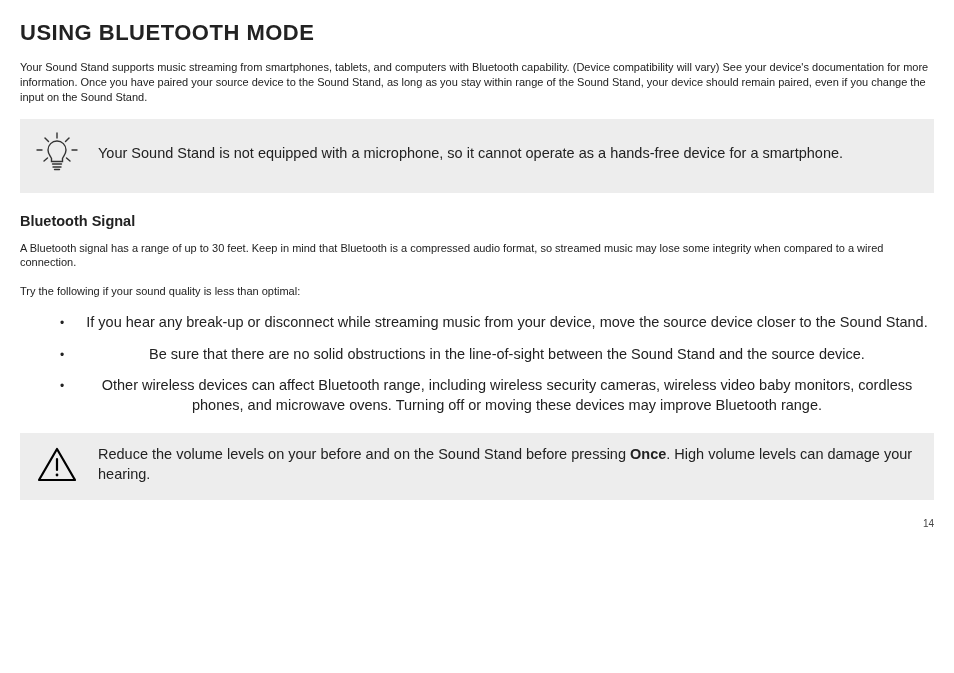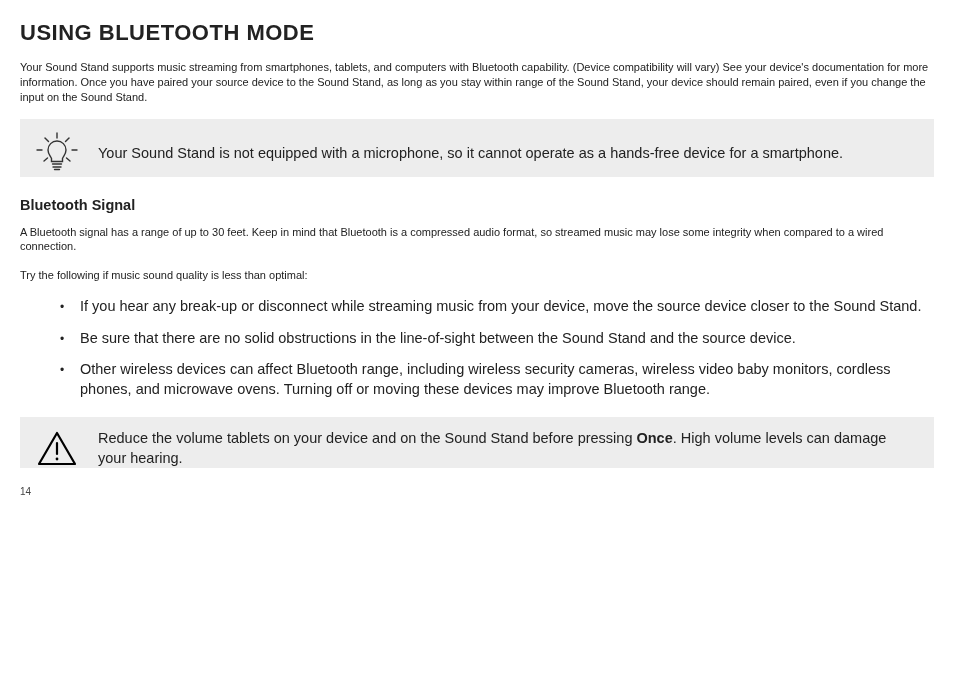--- a/index.html
+++ b/index.html
@@ -21,21 +21,21 @@
     margin: 0 0 14px 0;
     text-transform: uppercase;
   }
   p {
     font-size: 11px;
     line-height: 1.35;
     margin: 0 0 14px 0;
   }
   .callout {
     background: #ededed;
-    padding: 12px 16px 0 14px;
+    padding: 12px 16px 16px 14px;
     margin: 12px 0 18px 0;
     display: flex;
     align-items: center;
     gap: 18px;
   }
   .callout p {
     margin: 0;
     font-size: 14.5px;
     line-height: 1.35;
   }
@@ -58,33 +58,34 @@
     margin: 0 0 18px 0;
     padding: 0 0 0 60px;
     list-style: none;
   }
   ul li {
     position: relative;
     font-size: 14.5px;
     line-height: 1.35;
     margin-bottom: 12px;
     padding-left: 0;
+    text-align: center;
   }
   ul li::before {
     content: "•";
     position: absolute;
     left: -20px;
     font-size: 12px;
     top: 2px;
   }
   .bold {
     font-weight: 700;
   }
   .pagenum {
-    text-align: left;
+    text-align: right;
     font-size: 10px;
     color: #444;
     margin-top: 8px;
   }
   svg { display: block; }
 </style>
 </head>
 <body>
 
 <div class="page">
@@ -114,38 +115,38 @@
         </g>
       </svg>
     </div>
     <p>Your Sound Stand is not equipped with a microphone, so it cannot operate as a hands-free device for a smartphone.</p>
   </div>
 
   <div class="sub-head">Bluetooth Signal</div>
 
   <p>A Bluetooth signal has a range of up to 30 feet.  Keep in mind that Bluetooth is a compressed audio format, so streamed music may lose some integrity when compared to a wired connection.</p>
 
-  <p>Try the following if music sound quality is less than optimal:</p>
+  <p>Try the following if your sound quality is less than optimal:</p>
 
   <ul>
     <li>If you hear any break-up or disconnect while streaming music from your device, move the source device closer to the Sound Stand.</li>
     <li>Be sure that there are no solid obstructions in the line-of-sight between the Sound Stand and the source device.</li>
     <li>Other wireless devices can affect Bluetooth range, including wireless security cameras, wireless video baby monitors, cordless phones, and microwave ovens.  Turning off or moving these devices may improve Bluetooth range.</li>
   </ul>
 
   <div class="callout">
     <div class="icon">
       <svg width="42" height="38" viewBox="0 0 42 38">
         <g stroke="#000" stroke-width="2.2" fill="none" stroke-linejoin="round" stroke-linecap="round">
           <path d="M21 3 L39 34 L3 34 Z"></path>
           <line x1="21" y1="13" x2="21" y2="24"></line>
           <circle cx="21" cy="29" r="1.4" fill="#000" stroke="none"></circle>
         </g>
       </svg>
     </div>
     <p>
-      <span>Reduce the volume tablets on your device and on the Sound Stand before pressing </span><span class="bold">Once</span><span>. High volume levels can damage your hearing.</span>
+      <span>Reduce the volume levels on your before and on the Sound Stand before pressing </span><span class="bold">Once</span><span>. High volume levels can damage your hearing.</span>
     </p>
   </div>
 
   <div class="pagenum">14</div>
 
 </div>
 
 </body></html>

